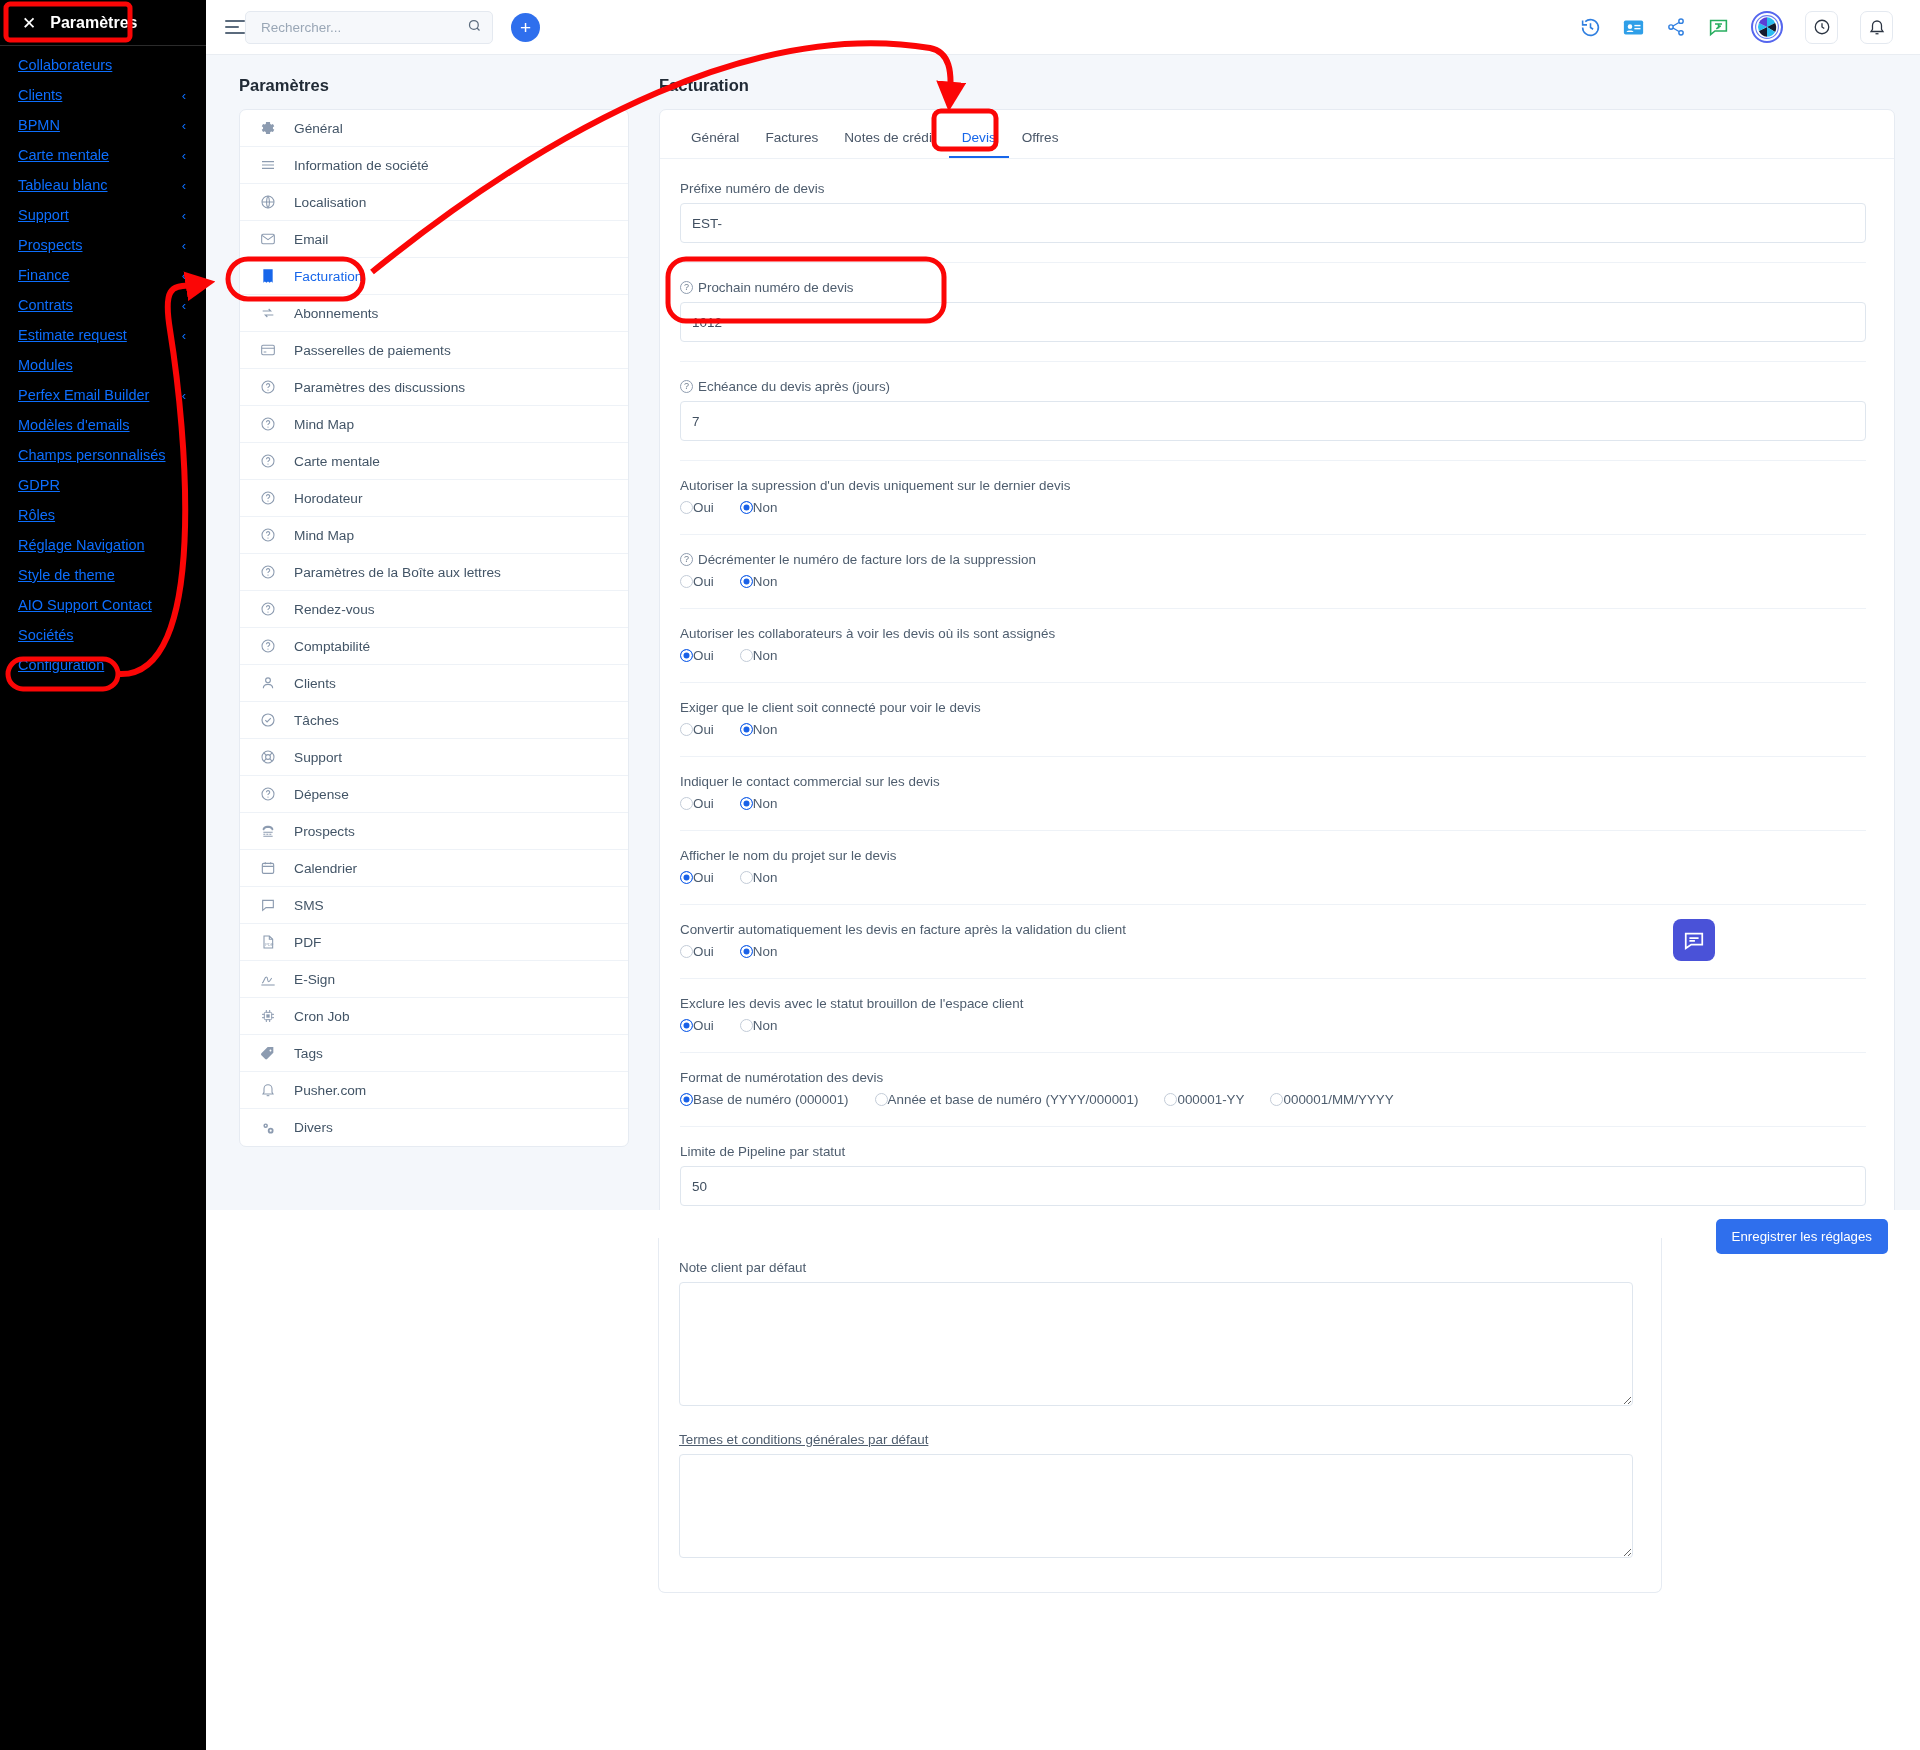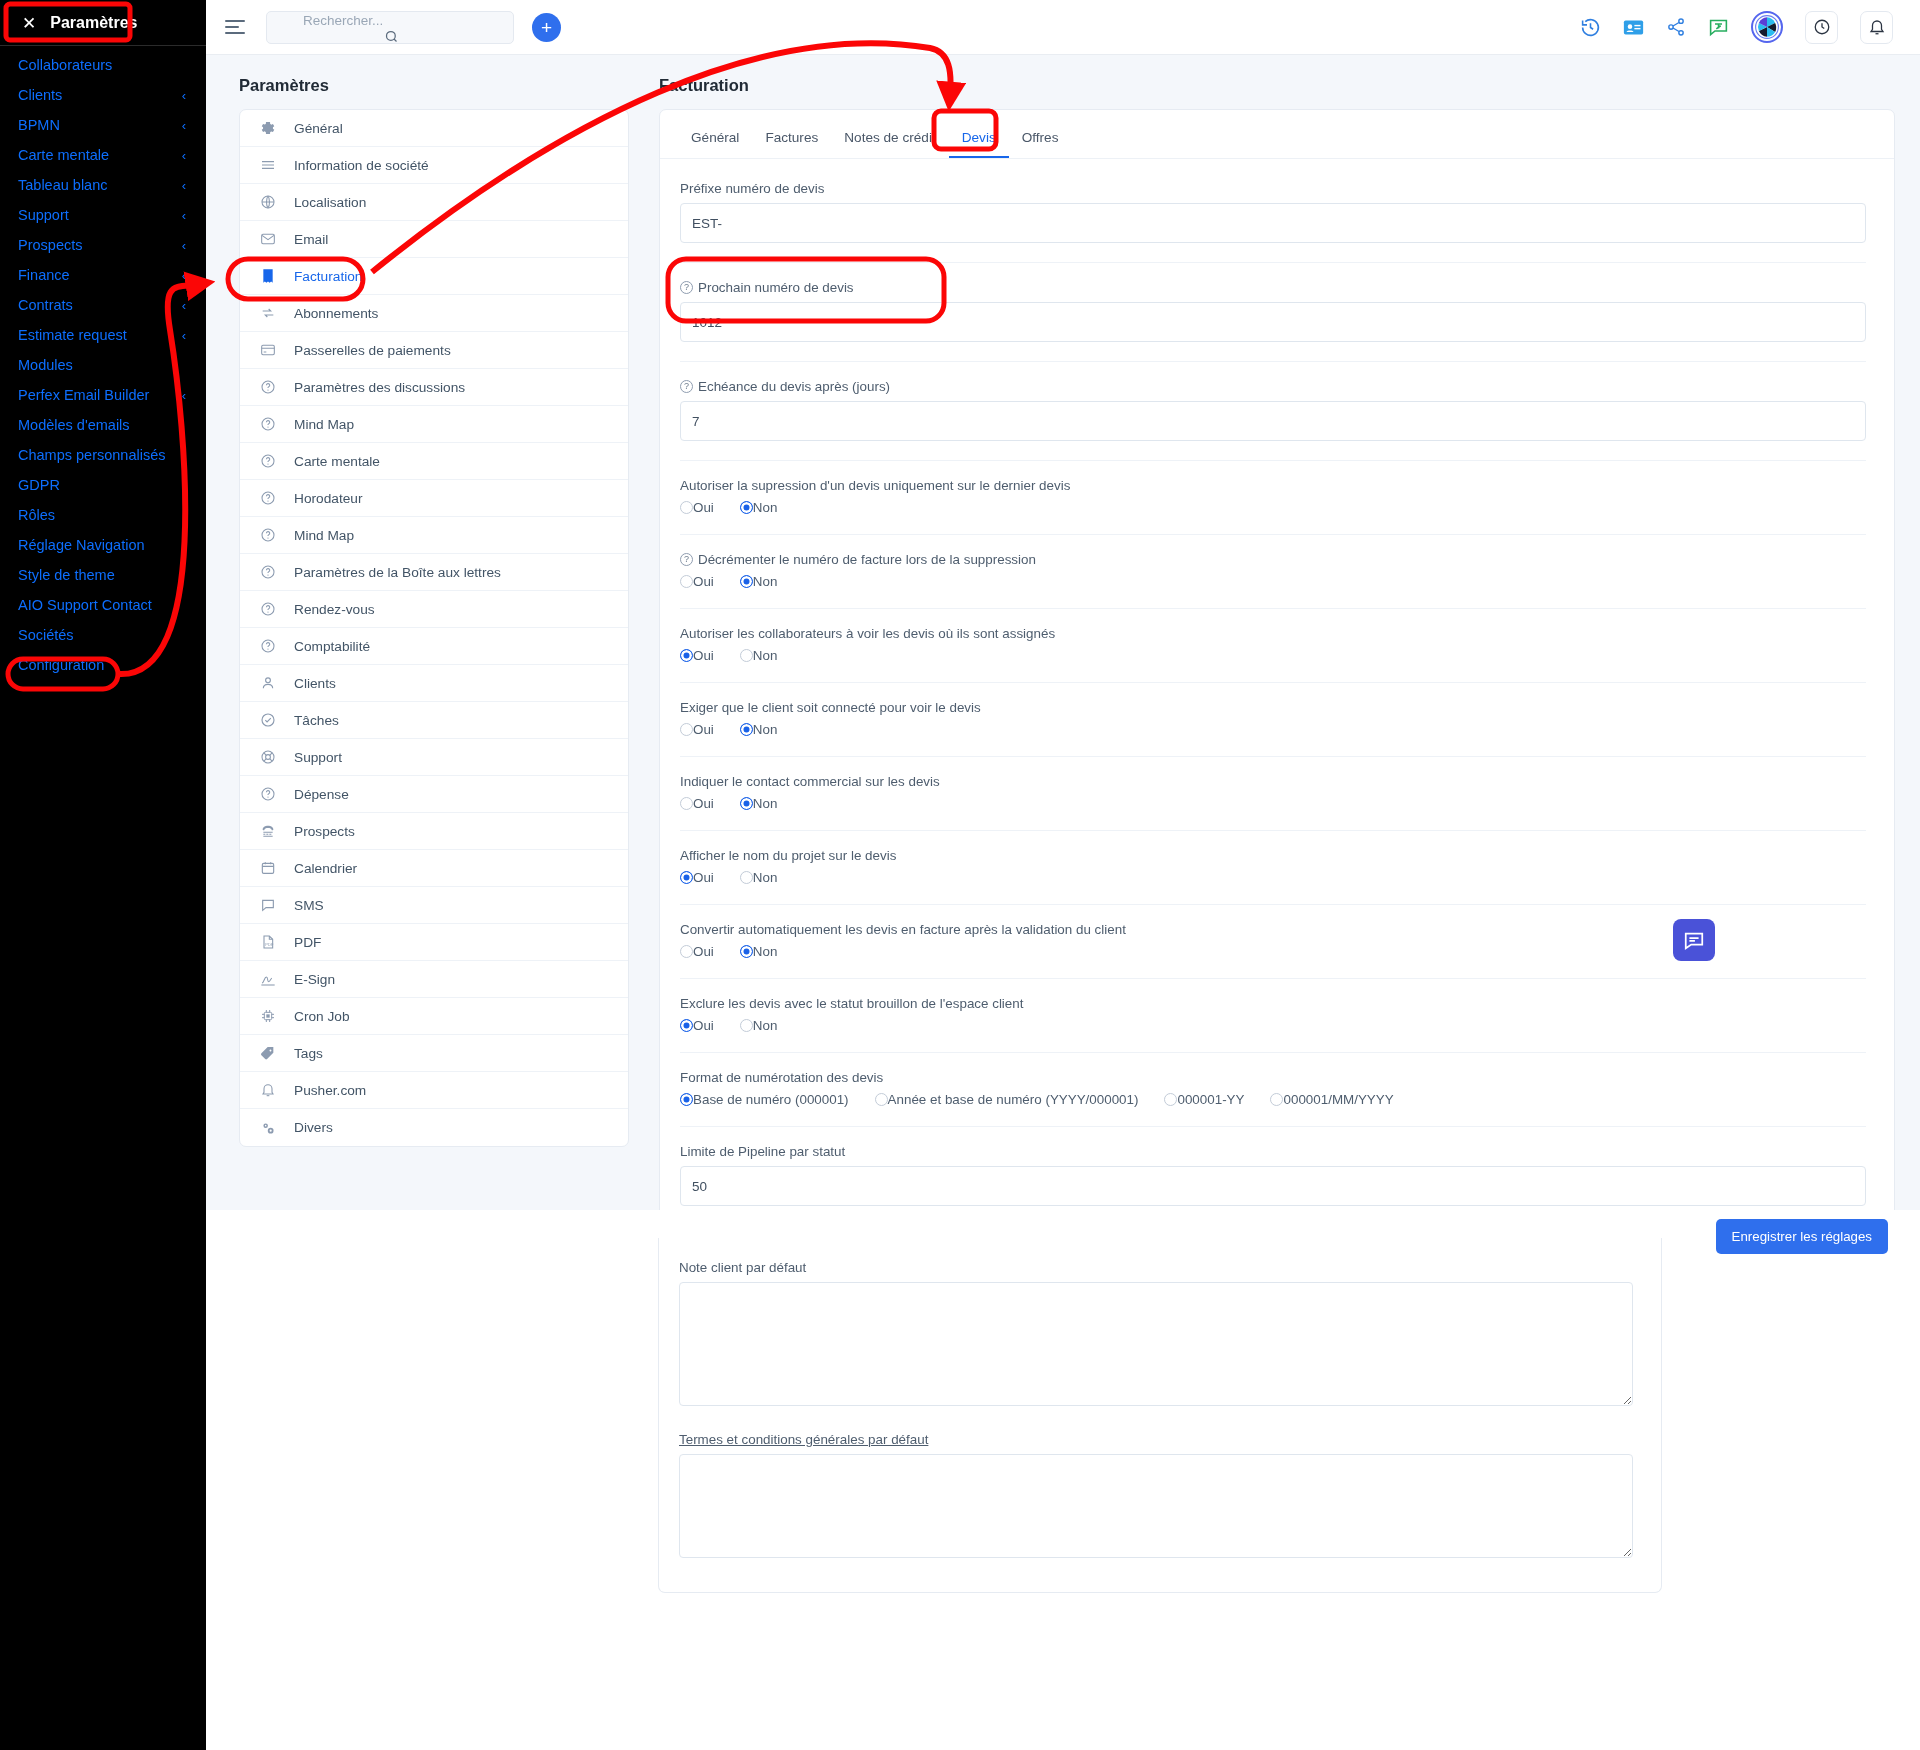--- a/index.html
+++ b/index.html
@@ -22,35 +22,35 @@
     padding:14px 16px 13px 22px; color:#ffffff;
     font-weight:bold; font-size:16px;
   }
   .sb-header .x { font-size:17px; font-weight:normal; line-height:1; }
   .sb-divider { height:1px; background:#2b2b2b; margin:0 0 4px 0; }
   .sb-item {
     display:flex; align-items:center; justify-content:space-between;
     padding:7px 20px 7px 18px; font-size:14.5px; color:#0d6efd; cursor:pointer;
   }
   .sb-item .chev { font-size:13px; color:#0d6efd; }
-  .sb-label { white-space:nowrap; }
+  .sb-label { white-space:nowrap;text-decoration:underline; }
 
   
   #topbar {
     position:absolute; left:206px; top:0; width:1714px; height:55px;
     background:#ffffff; border-bottom:1px solid #e9edf2;
     display:flex; align-items:center; z-index:3;
   }
   .hamburger { margin-left:19px; width:20px; display:flex; flex-direction:column; gap:4px; cursor:pointer; }
   .hamburger i { display:block; height:2px; background:#5b6b7d; border-radius:1px; }
   .hamburger i:nth-child(2){ width:14px; }
   .search-wrap {
-    margin-left:21px; width:248px; height:33px; background:#f6f8fb;
+    width:248px; height:33px; background:#f6f8fb;
     border:1px solid #e4e9f0; border-radius:5px; display:flex;
-    align-items:center; padding:0 10px 0 13px;flex-direction:column;
+    align-items:center; padding:0 10px 0 13px;
   }
   .search-wrap input {
     flex:1; border:none; outline:none; background:transparent;
     font-size:13.5px; color:#58677a; font-family:"Liberation Sans", sans-serif;
   }
   .search-wrap input::placeholder { color:#9aa7b6; }
   .plus-btn {
     margin-left:18px; width:29px; height:29px; border-radius:50%;
     background:#2f6fed; color:#fff; display:flex; align-items:center;
     justify-content:center; font-size:19px; cursor:pointer; line-height:1;

